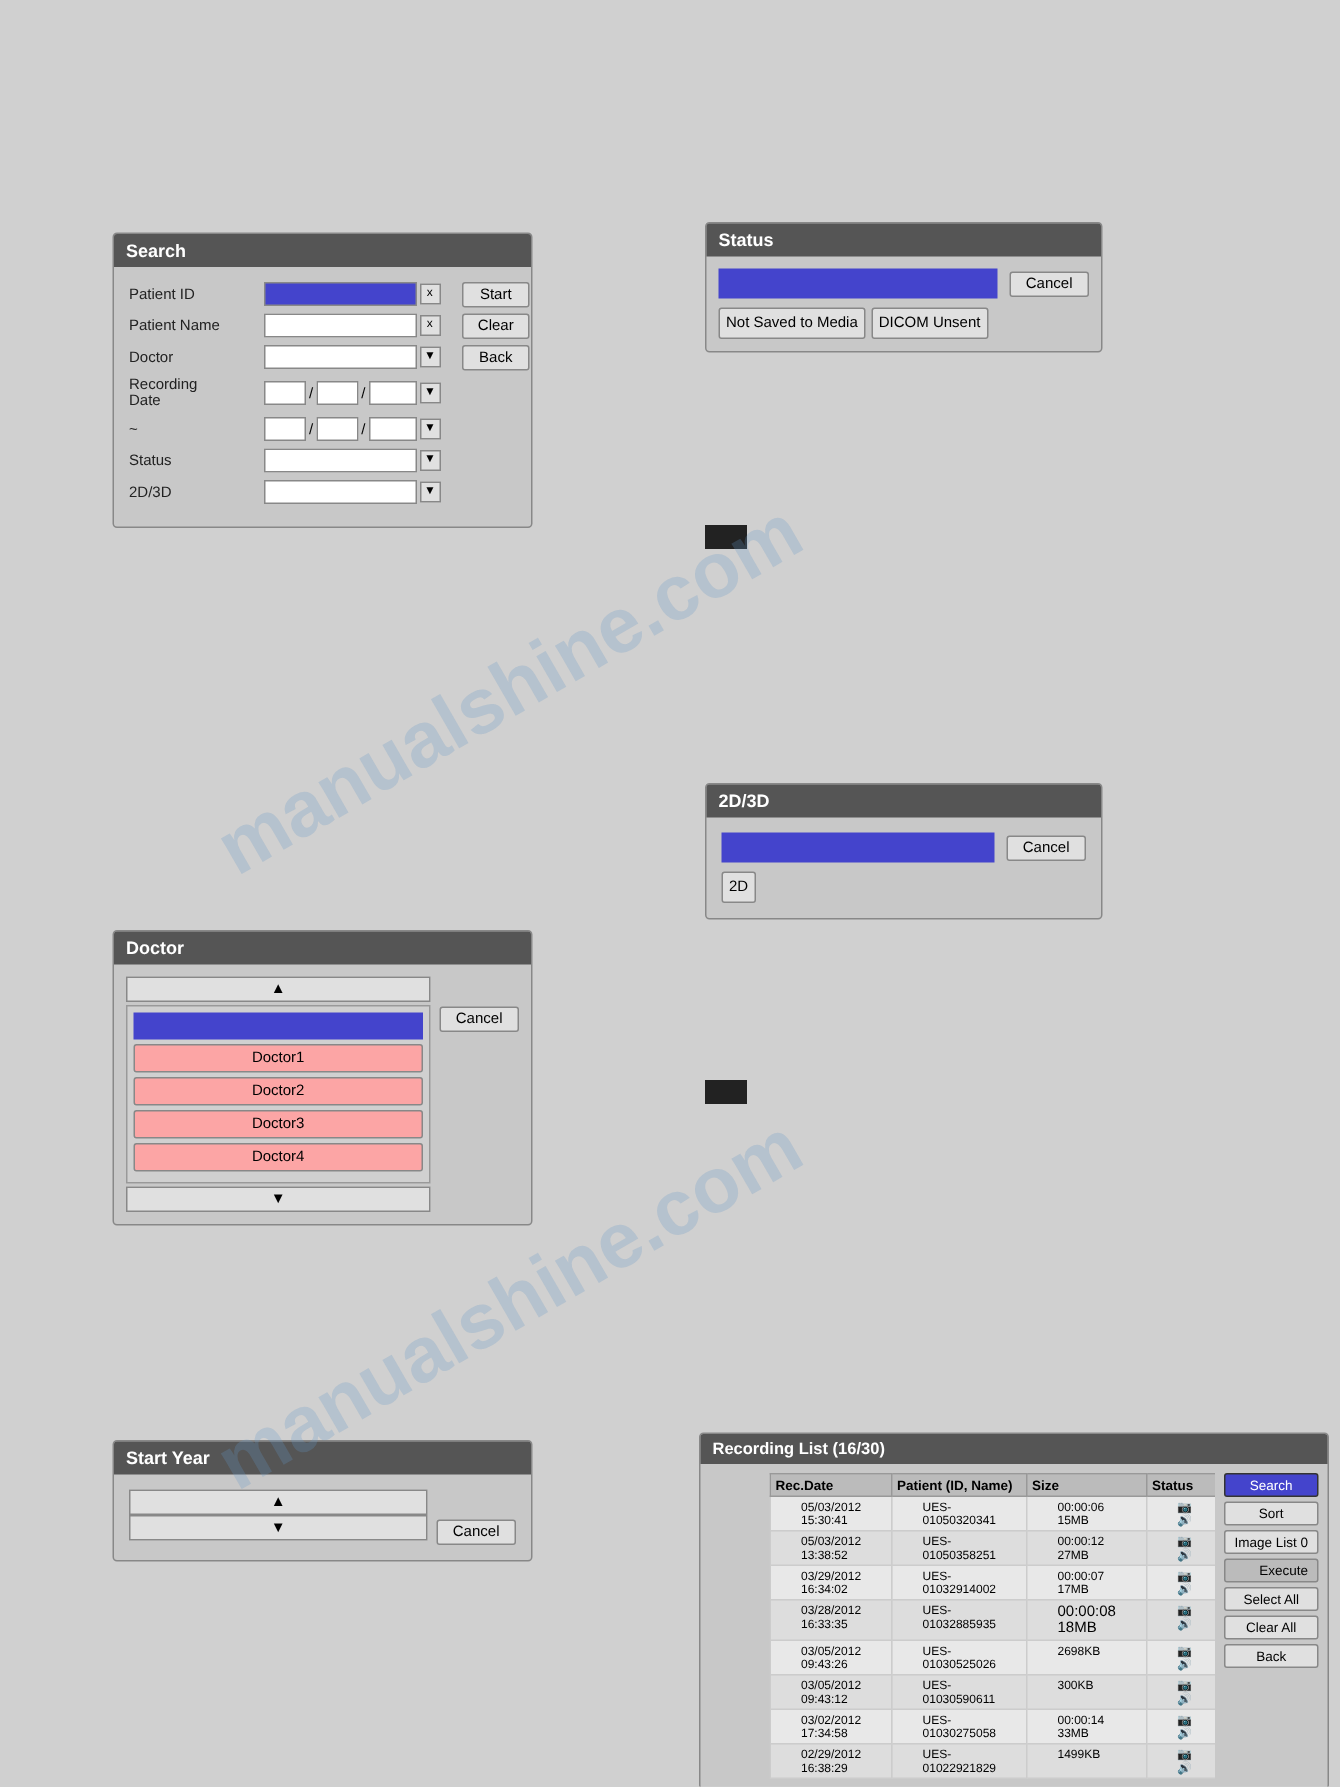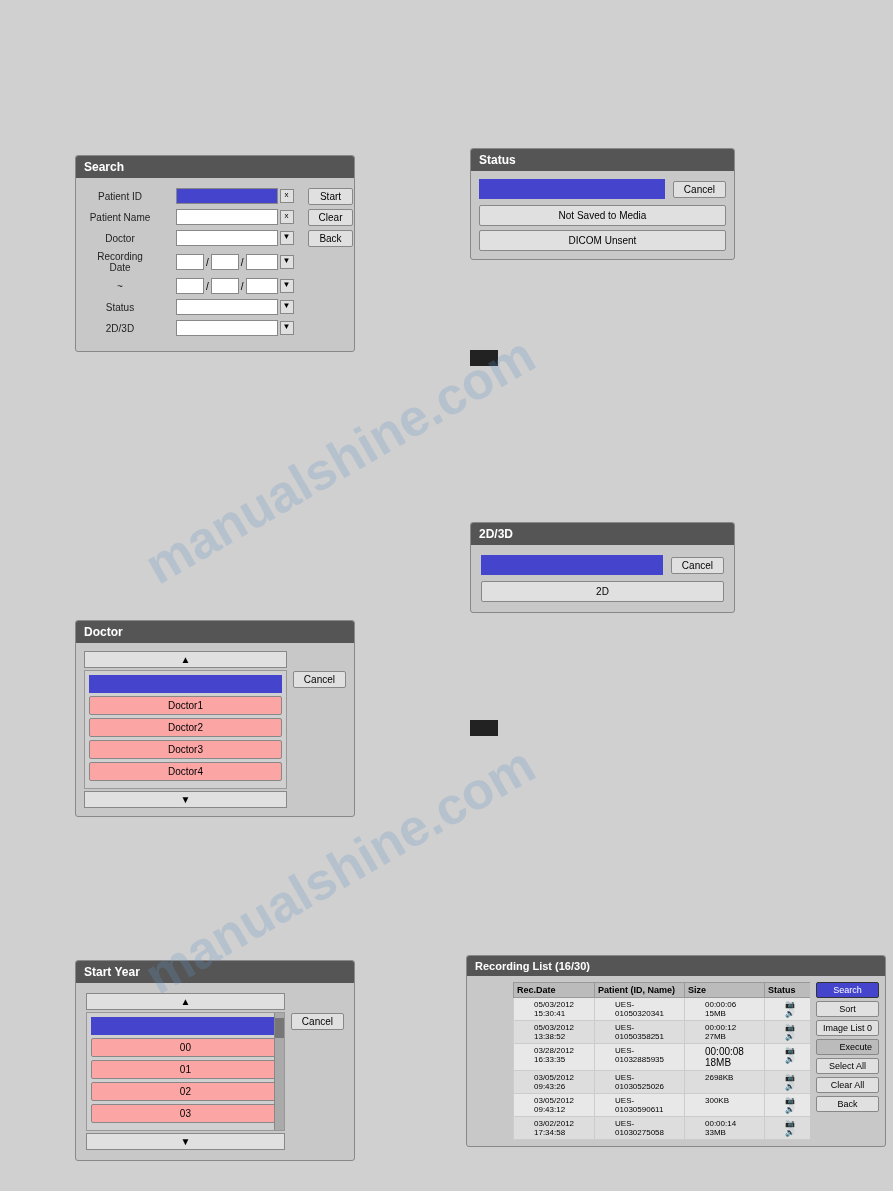--- a/index.html
+++ b/index.html
@@ -40,21 +40,21 @@
     }
 
     .form-row {
       display: flex;
       align-items: center;
       margin-bottom: 5px;
     }
 
     .form-label {
       width: 90px;
-      text-align: center;
+      text-align: left;
       padding-right: 22px;
       font-size: 10px;
       color: #222;
     }
 
     .form-input {
       background: #fff;
       border: 1px solid #888;
       height: 16px;
       flex: 1;
@@ -128,21 +128,21 @@
     }
 
     .status-bar-blue {
       background: #4444cc;
       height: 20px;
       flex: 1;
     }
 
     .status-options {
       display: flex;
-      flex-direction: column;
+      flex-direction: row;
       gap: 4px;
       margin-top: 4px;
     }
 
     .status-btn {
       background: #e0e0e0;
       border: 1px solid #888;
       padding: 4px;
       font-size: 10px;
       cursor: pointer;
@@ -447,31 +447,20 @@
 
 <div class="black-square" style="left: 470px; top: 720px;"></div>
 
 <div class="panel year-panel">
   <div class="panel-header">Start Year</div>
   <div class="panel-body">
     <div class="doctor-inner">
       <div class="doctor-list-col">
         <div class="list-scroll-btn">
           <span class="chevron-up"></span>
-        </div>
-        <div style="background:#d0d0d0; border:1px solid #999; padding:4px; margin:2px 0; position:relative;">
-          <div class="list-item-blue"></div>
-          <button class="list-item-btn">00</button>
-          <button class="list-item-btn">01</button>
-          <button class="list-item-btn">02</button>
-          <button class="list-item-btn">03</button>
-          
-          <div style="position:absolute; right:0; top:0; bottom:0; width:10px; background:#aaa; border-left:1px solid #888;">
-            <div style="width:100%; height:20px; background:#777; margin-top:5px;"></div>
-          </div>
         </div>
         <div class="list-scroll-btn">
           <span class="chevron-down"></span>
         </div>
       </div>
       <div style="display:flex; flex-direction:column; justify-content:flex-start; padding-top:20px;">
         <button class="btn">Cancel</button>
       </div>
     </div>
   </div>
@@ -502,20 +491,28 @@
     </tr>
               <tr>
       <td style="white-space:pre-line; font-size:8px;">05/03/2012
 13:38:52</td>
       <td style="font-size:8px;">UES-01050358251</td>
       <td style="white-space:pre-line; font-size:8px;">00:00:12
 27MB</td>
       <td style="font-size:8px;"><span style="font-size:8px;">📷 🔊</span></td>
     </tr>
               <tr>
+      <td style="white-space:pre-line; font-size:8px;">03/29/2012
+16:34:02</td>
+      <td style="font-size:8px;">UES-01032914002</td>
+      <td style="white-space:pre-line; font-size:8px;">00:00:07
+17MB</td>
+      <td style="font-size:8px;"><span style="font-size:8px;">📷 🔊</span></td>
+    </tr>
+              <tr>
       <td style="white-space:pre-line; font-size:8px;">03/28/2012
 16:33:35</td>
       <td style="font-size:8px;">UES-01032885935</td>
       <td style="white-space:pre-line; font-size:10px;">00:00:08
 18MB</td>
       <td style="font-size:8px;"><span style="font-size:8px;">📷 🔊</span></td>
     </tr>
               <tr>
       <td style="white-space:pre-line; font-size:8px;">03/05/2012
 09:43:26</td>
@@ -529,20 +526,27 @@
       <td style="font-size:8px;">UES-01030590611</td>
       <td style="white-space:pre-line; font-size:8px;">300KB</td>
       <td style="font-size:8px;"><span style="font-size:8px;">📷 🔊</span></td>
     </tr>
               <tr>
       <td style="white-space:pre-line; font-size:8px;">03/02/2012
 17:34:58</td>
       <td style="font-size:8px;">UES-01030275058</td>
       <td style="white-space:pre-line; font-size:8px;">00:00:14
 33MB</td>
+      <td style="font-size:8px;"><span style="font-size:8px;">📷 🔊</span></td>
+    </tr>
+              <tr>
+      <td style="white-space:pre-line; font-size:8px;">02/29/2012
+16:38:29</td>
+      <td style="font-size:8px;">UES-01022921829</td>
+      <td style="white-space:pre-line; font-size:8px;">1499KB</td>
       <td style="font-size:8px;"><span style="font-size:8px;">📷 🔊</span></td>
     </tr>
             </tbody>
         </table>
       </div>
       <div class="rec-buttons">
         <button class="rec-btn-blue">Search</button>
         <button class="rec-btn">Sort</button>
         <button class="rec-btn">Image List 0</button>
         <button class="rec-btn-gray">Execute</button>

